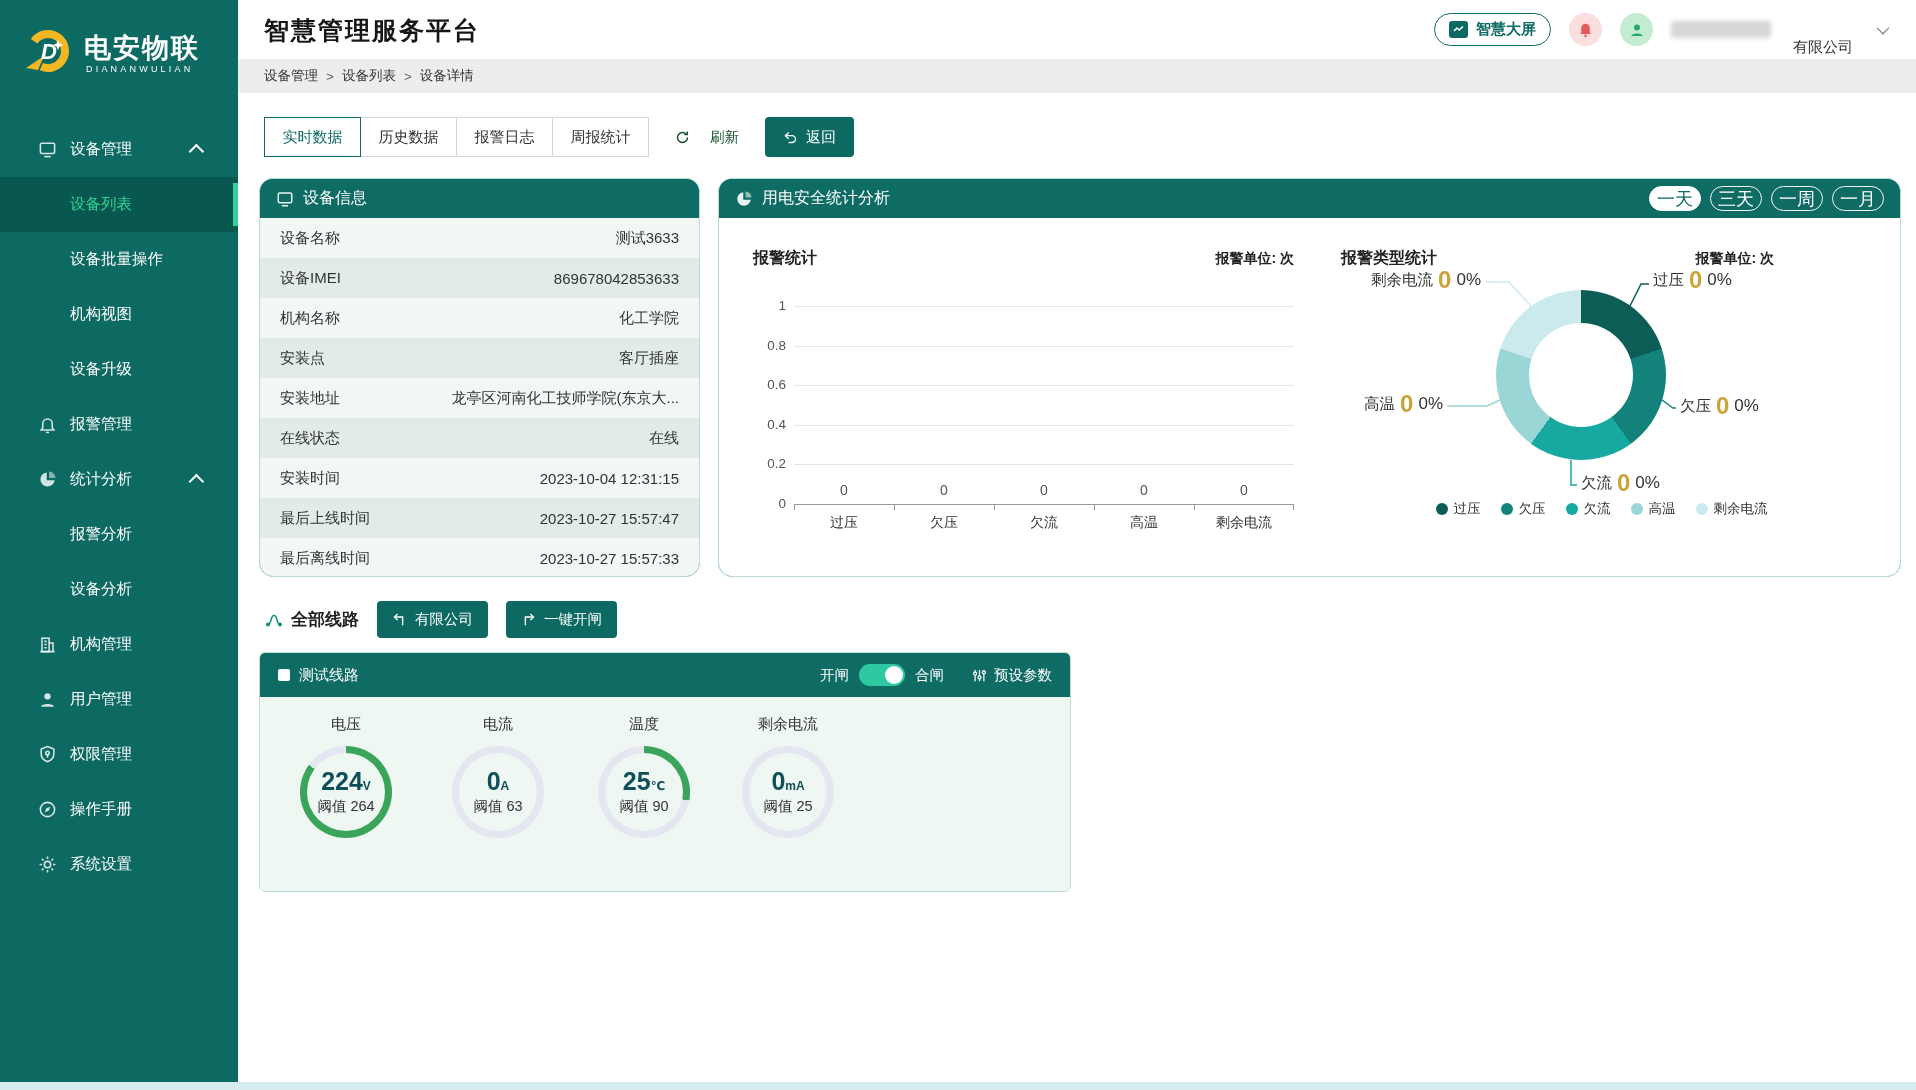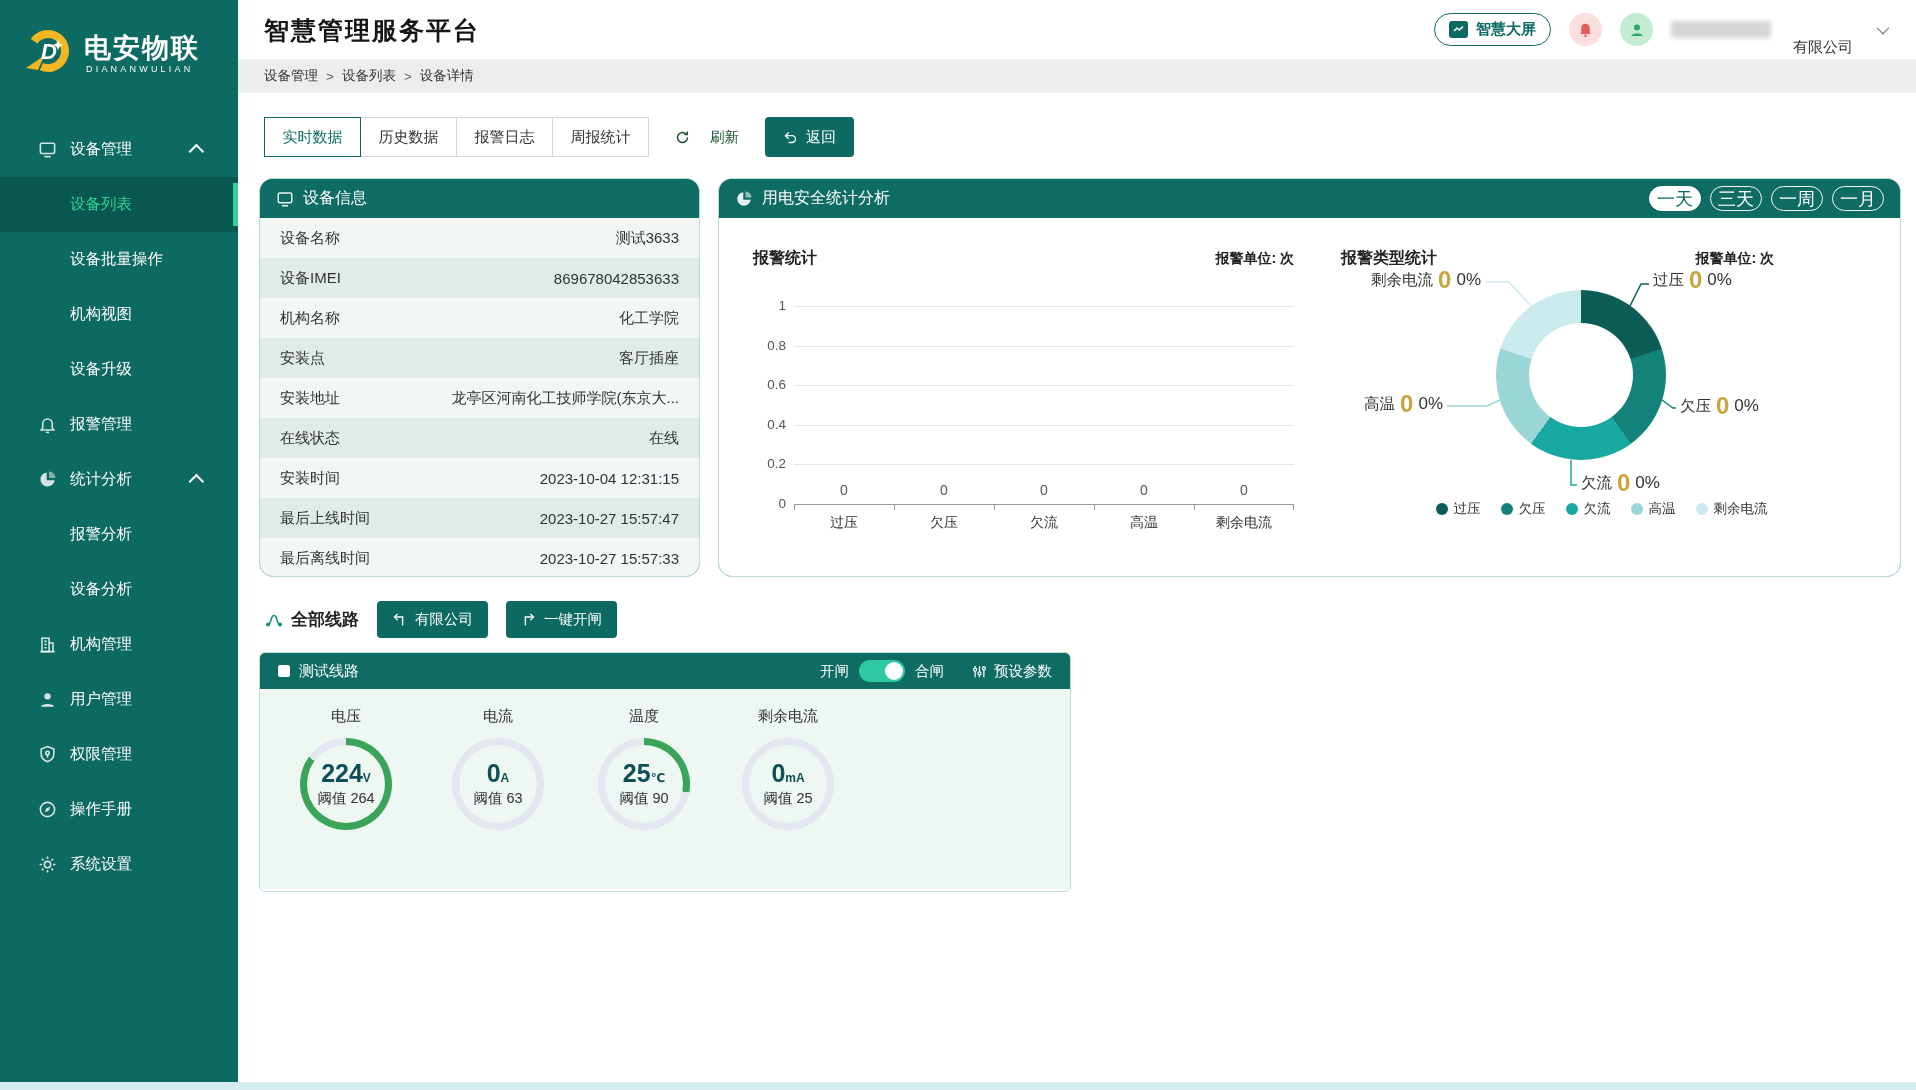--- a/index.html
+++ b/index.html
@@ -92,21 +92,21 @@
   .ldot { width:12px; height:12px; border-radius:50%; }
 
   
   .lines-row { position:absolute; left:264px; top:601px; display:flex; align-items:center; gap:18px; }
   .lines-title { display:flex; align-items:center; gap:7px; font-size:17px; font-weight:bold; color:#222; }
   .lines-title .sq { color:#0d8d7f; display:flex; }
   .act-btn { height:37px; padding:0 15px; background:#0d6a63; color:#fff; border-radius:4px; display:flex; align-items:center; gap:8px; font-size:14.5px; cursor:pointer; }
 
   
   .line-card { position:absolute; left:259px; top:652px; width:812px; height:240px; border:1px solid #bfe0d0; border-radius:6px; overflow:hidden; }
-  .lc-hd { height:36px; background:#0e6c65; display:flex; align-items:center; padding:0 18px; color:#fff; }
+  .lc-hd { height:44px; background:#0e6c65; display:flex; align-items:center; padding:0 18px; color:#fff; }
   .lc-name { display:flex; align-items:center; gap:9px; font-size:15px; }
   .lc-name .wsq { width:12px; height:12px; background:#fff; border-radius:2px; }
   .lc-right { margin-left:auto; display:flex; align-items:center; gap:10px; font-size:14.5px; }
   .toggle { width:46px; height:22px; border-radius:11px; background:#2fc9a1; position:relative; cursor:pointer; }
   .toggle .knob { position:absolute; right:2px; top:2px; width:18px; height:18px; border-radius:50%; background:#fff; }
   .preset { display:flex; align-items:center; gap:7px; margin-left:18px; cursor:pointer; }
   .lc-body { height:200px; background:#eef7f2; position:relative; }
   .gauge { position:absolute; top:0; width:120px; text-align:center; }
   .gauge .glabel { margin-top:18px; font-size:15px; color:#333; }
   .ring { position:relative; width:92px; height:92px; border-radius:50%; margin:12px auto 0; }

